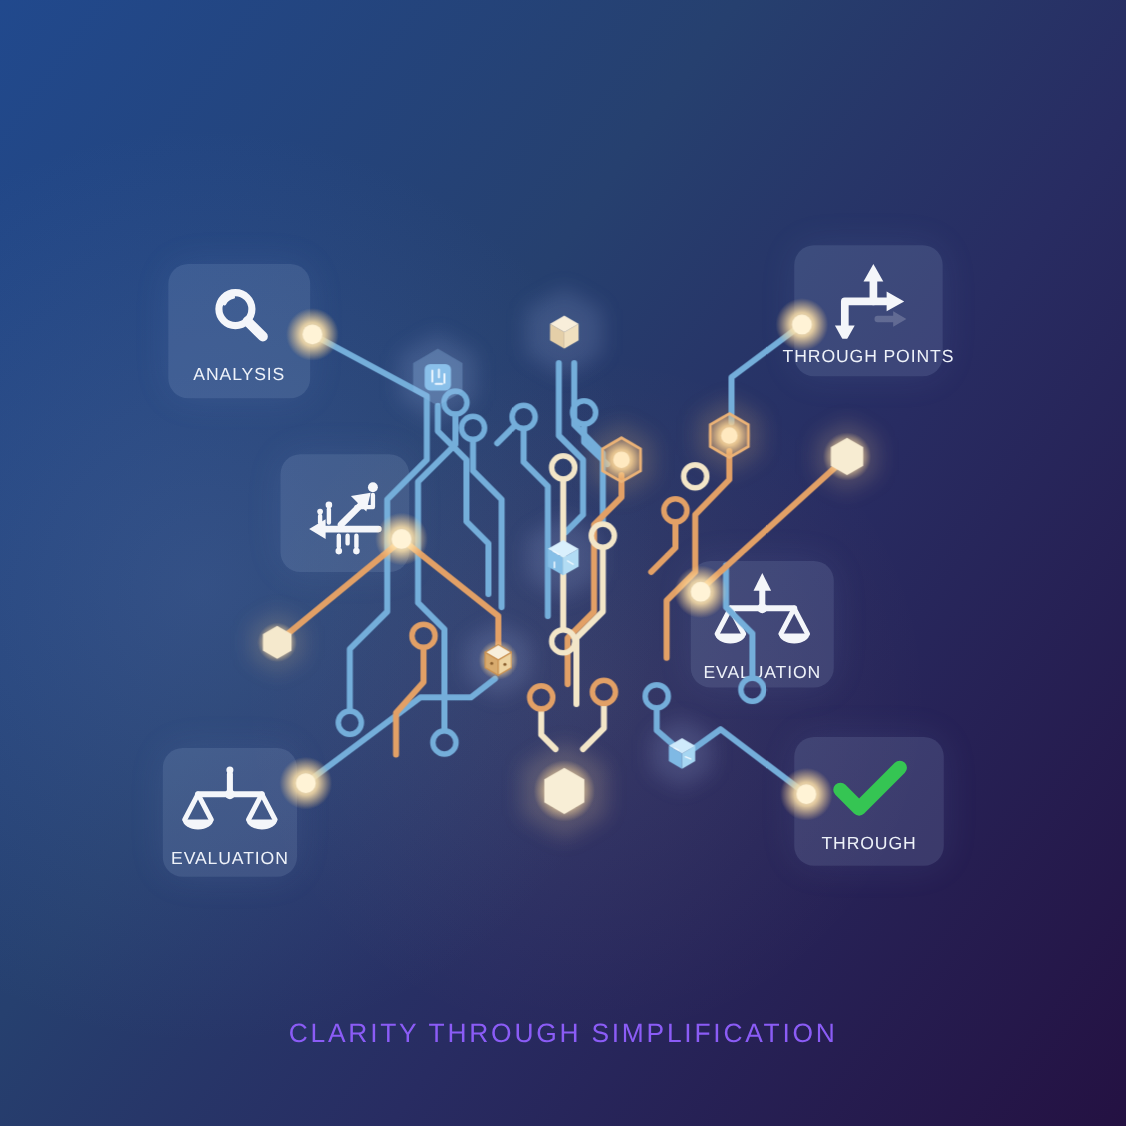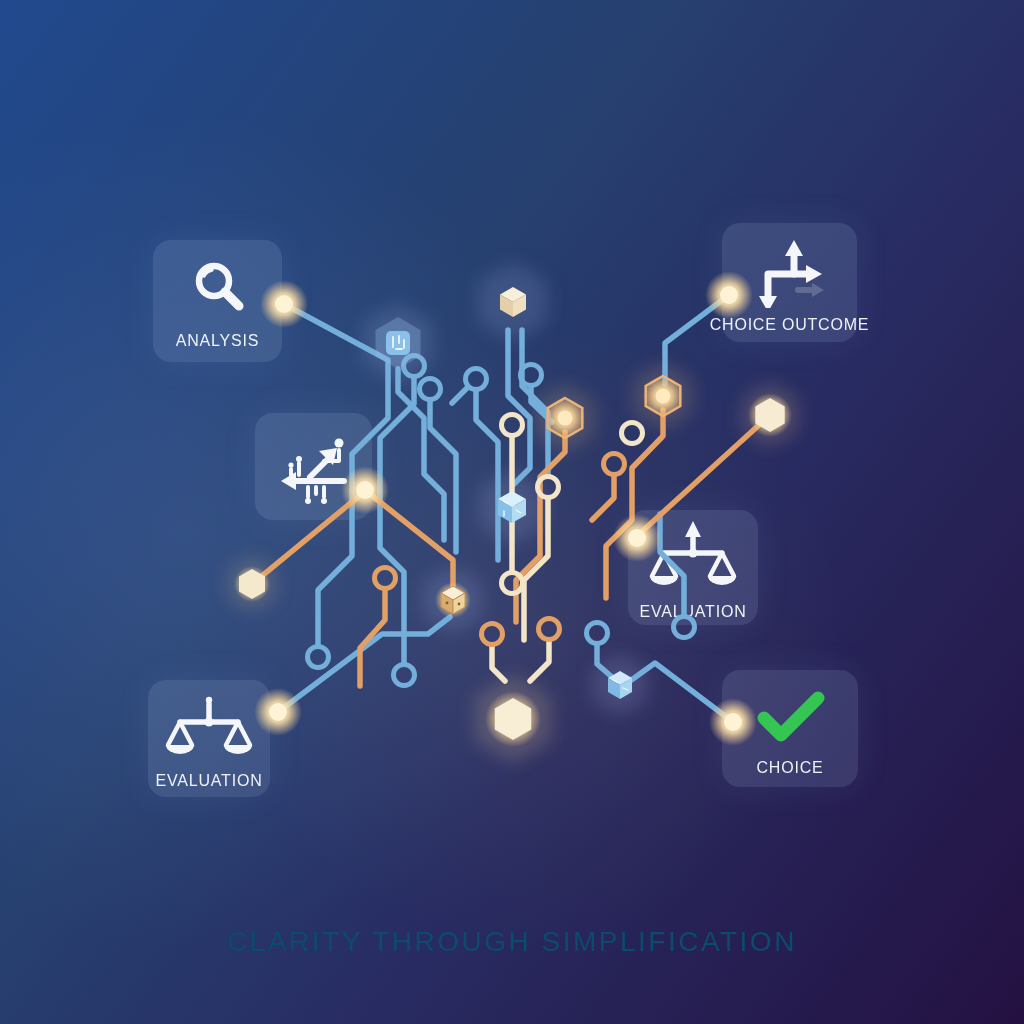--- a/index.html
+++ b/index.html
@@ -11,21 +11,21 @@
       radial-gradient(circle at 52% 62%, rgba(250,200,130,0.07), transparent 38%),
       linear-gradient(126deg,#21498d 0%,#26406f 38%,#282c62 62%,#241142 100%);
   }
   .stage{position:absolute;inset:0;}
   .title{
     position:absolute;top:58px;left:0;width:1024px;text-align:center;
     color:#dfe9f6;font-size:37px;font-weight:300;letter-spacing:3px;line-height:1;
   }
   .footer{
     position:absolute;top:928px;left:0;width:1024px;text-align:center;
-    color:#0c4a6e;font-size:28px;font-weight:300;letter-spacing:2.5px;line-height:1;
+    color:#8b5cf6;font-size:24px;font-weight:300;letter-spacing:2.5px;line-height:1;
   }
   .card{
     position:absolute;border-radius:18px;
     background:rgba(173,198,238,0.16);
     box-shadow:0 0 34px rgba(150,180,235,0.10);
     display:flex;flex-direction:column;align-items:center;justify-content:center;
     z-index:2;
   }
   .card-label{
     color:#eef2f9;font-size:16px;letter-spacing:0.8px;font-weight:400;margin-top:8px;
@@ -60,21 +60,21 @@
       <path class="icon-stroke" d="M-22,28 L-22,0 L16,0" stroke-width="7"></path>
       <polygon points="-31,22 -22,38 -13,22" fill="#f4f6fa"></polygon>
       <path class="icon-stroke" d="M4,0 L4,-20" stroke-width="7"></path>
       <polygon points="-5,-18 4,-34 13,-18" fill="#f4f6fa"></polygon>
       <polygon points="16,-9 32,0 16,9" fill="#f4f6fa"></polygon>
       <g opacity="0.20">
         <path class="icon-stroke" d="M8,16 L22,16" stroke-width="6"></path>
         <polygon points="22,9 34,16 22,23" fill="#f4f6fa"></polygon>
       </g>
     </svg>
-    <div class="card-label">CHOICE OUTCOME</div>
+    <div class="card-label">THROUGH POINTS</div>
   </div>
 
   <div class="card card-process">
     <svg width="78" height="78" viewBox="-39 -39 78 78">
       <path class="icon-stroke" d="M30,14 L-20,14" stroke-width="6"></path>
       <polygon points="-18,5 -33,14 -18,23" fill="#f4f6fa"></polygon>
       <path class="icon-stroke" d="M-4,10 L13,-7" stroke-width="6"></path>
       <polygon points="5,-16 23,-19 19,-2" fill="#f4f6fa"></polygon>
       <path class="icon-stroke" d="M25,-17 L25,-6 L10,-6" stroke-width="4"></path>
       <circle cx="25" cy="-24" r="4.5" fill="#f4f6fa"></circle>
@@ -113,21 +113,21 @@
       <path class="icon-stroke" d="M29,-8 L17,15 M29,-8 L41,15" stroke-width="4.5"></path>
       <path d="M15,15 A 14 9 0 0 0 43,15 Z" fill="#f4f6fa"></path>
     </svg>
     <div class="card-label">EVALUATION</div>
   </div>
 
   <div class="card card-outcome">
     <svg width="84" height="70" viewBox="-42 -35 84 70">
       <path d="M-26,2 L-9,19 L28,-18" fill="none" stroke="#35c553" stroke-width="13" stroke-linecap="round" stroke-linejoin="round"></path>
     </svg>
-    <div class="card-label">CHOICE</div>
+    <div class="card-label">THROUGH</div>
   </div>
 
   <svg class="circuit" width="1024" height="1024" viewBox="0 0 1024 1024">
     <defs>
       <filter id="blur9" x="-150%" y="-150%" width="400%" height="400%">
           <feGaussianBlur stdDeviation="9"></feGaussianBlur>
         </filter>
       <radialGradient id="glowGrad">
         <stop offset="0%" stop-color="#fff7e0"></stop>
         <stop offset="45%" stop-color="#ffe2a8" stop-opacity="0.85"></stop>

